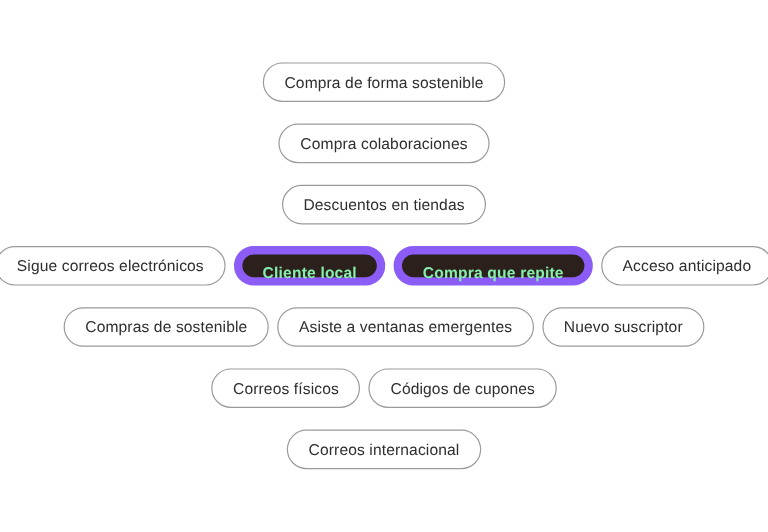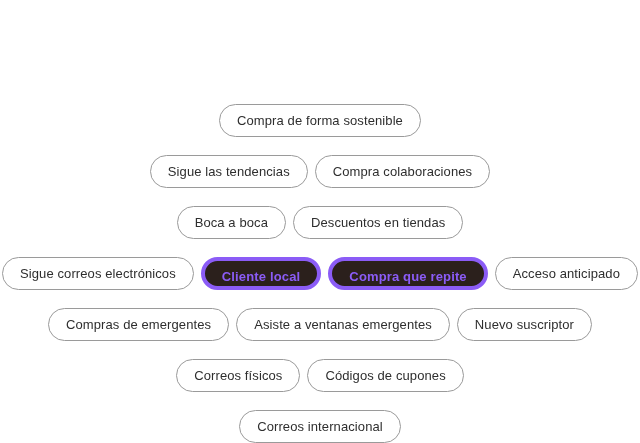--- a/index.html
+++ b/index.html
@@ -16,21 +16,20 @@
 
   #tag-cloud {
     width: 640px;
     height: 443px;
     box-sizing: border-box;
     padding-top: 52px;
     display: flex;
     flex-direction: column;
     align-items: center;
     gap: 18px;
-    justify-content: flex-end;
   }
 
   .tag-row {
     display: flex;
     flex-direction: row;
     justify-content: center;
     align-items: center;
     gap: 7px;
     width: 100%;
   }
@@ -49,49 +48,47 @@
     font-weight: 400;
     letter-spacing: 0.1px;
     white-space: nowrap;
     cursor: pointer;
     user-select: none;
     text-align: center;
   }
 
   .tag-pill.selected {
     background: #2b201c;
-    border: 4px solid #8b5cf6;
-    color: #8b5cf6;
+    border: 7px solid #8b5cf6;
+    color: #86efac;
     font-weight: 600;
     letter-spacing: 0.15px;
   }
 </style>
 </head>
 <body>
 
 <div id="tag-cloud">
     <div class="tag-row">
       <div class="tag-pill">Compra de forma sostenible</div>
     </div>
     <div class="tag-row">
-      <div class="tag-pill">Sigue las tendencias</div>
       <div class="tag-pill">Compra colaboraciones</div>
     </div>
     <div class="tag-row">
-      <div class="tag-pill">Boca a boca</div>
       <div class="tag-pill">Descuentos en tiendas</div>
     </div>
     <div class="tag-row">
       <div class="tag-pill">Sigue correos electrónicos</div>
       <div class="tag-pill selected">Cliente local</div>
       <div class="tag-pill selected">Compra que repite</div>
       <div class="tag-pill">Acceso anticipado</div>
     </div>
     <div class="tag-row">
-      <div class="tag-pill">Compras de emergentes</div>
+      <div class="tag-pill">Compras de sostenible</div>
       <div class="tag-pill">Asiste a ventanas emergentes</div>
       <div class="tag-pill">Nuevo suscriptor</div>
     </div>
     <div class="tag-row">
       <div class="tag-pill">Correos físicos</div>
       <div class="tag-pill">Códigos de cupones</div>
     </div>
     <div class="tag-row">
       <div class="tag-pill">Correos internacional</div>
     </div>

